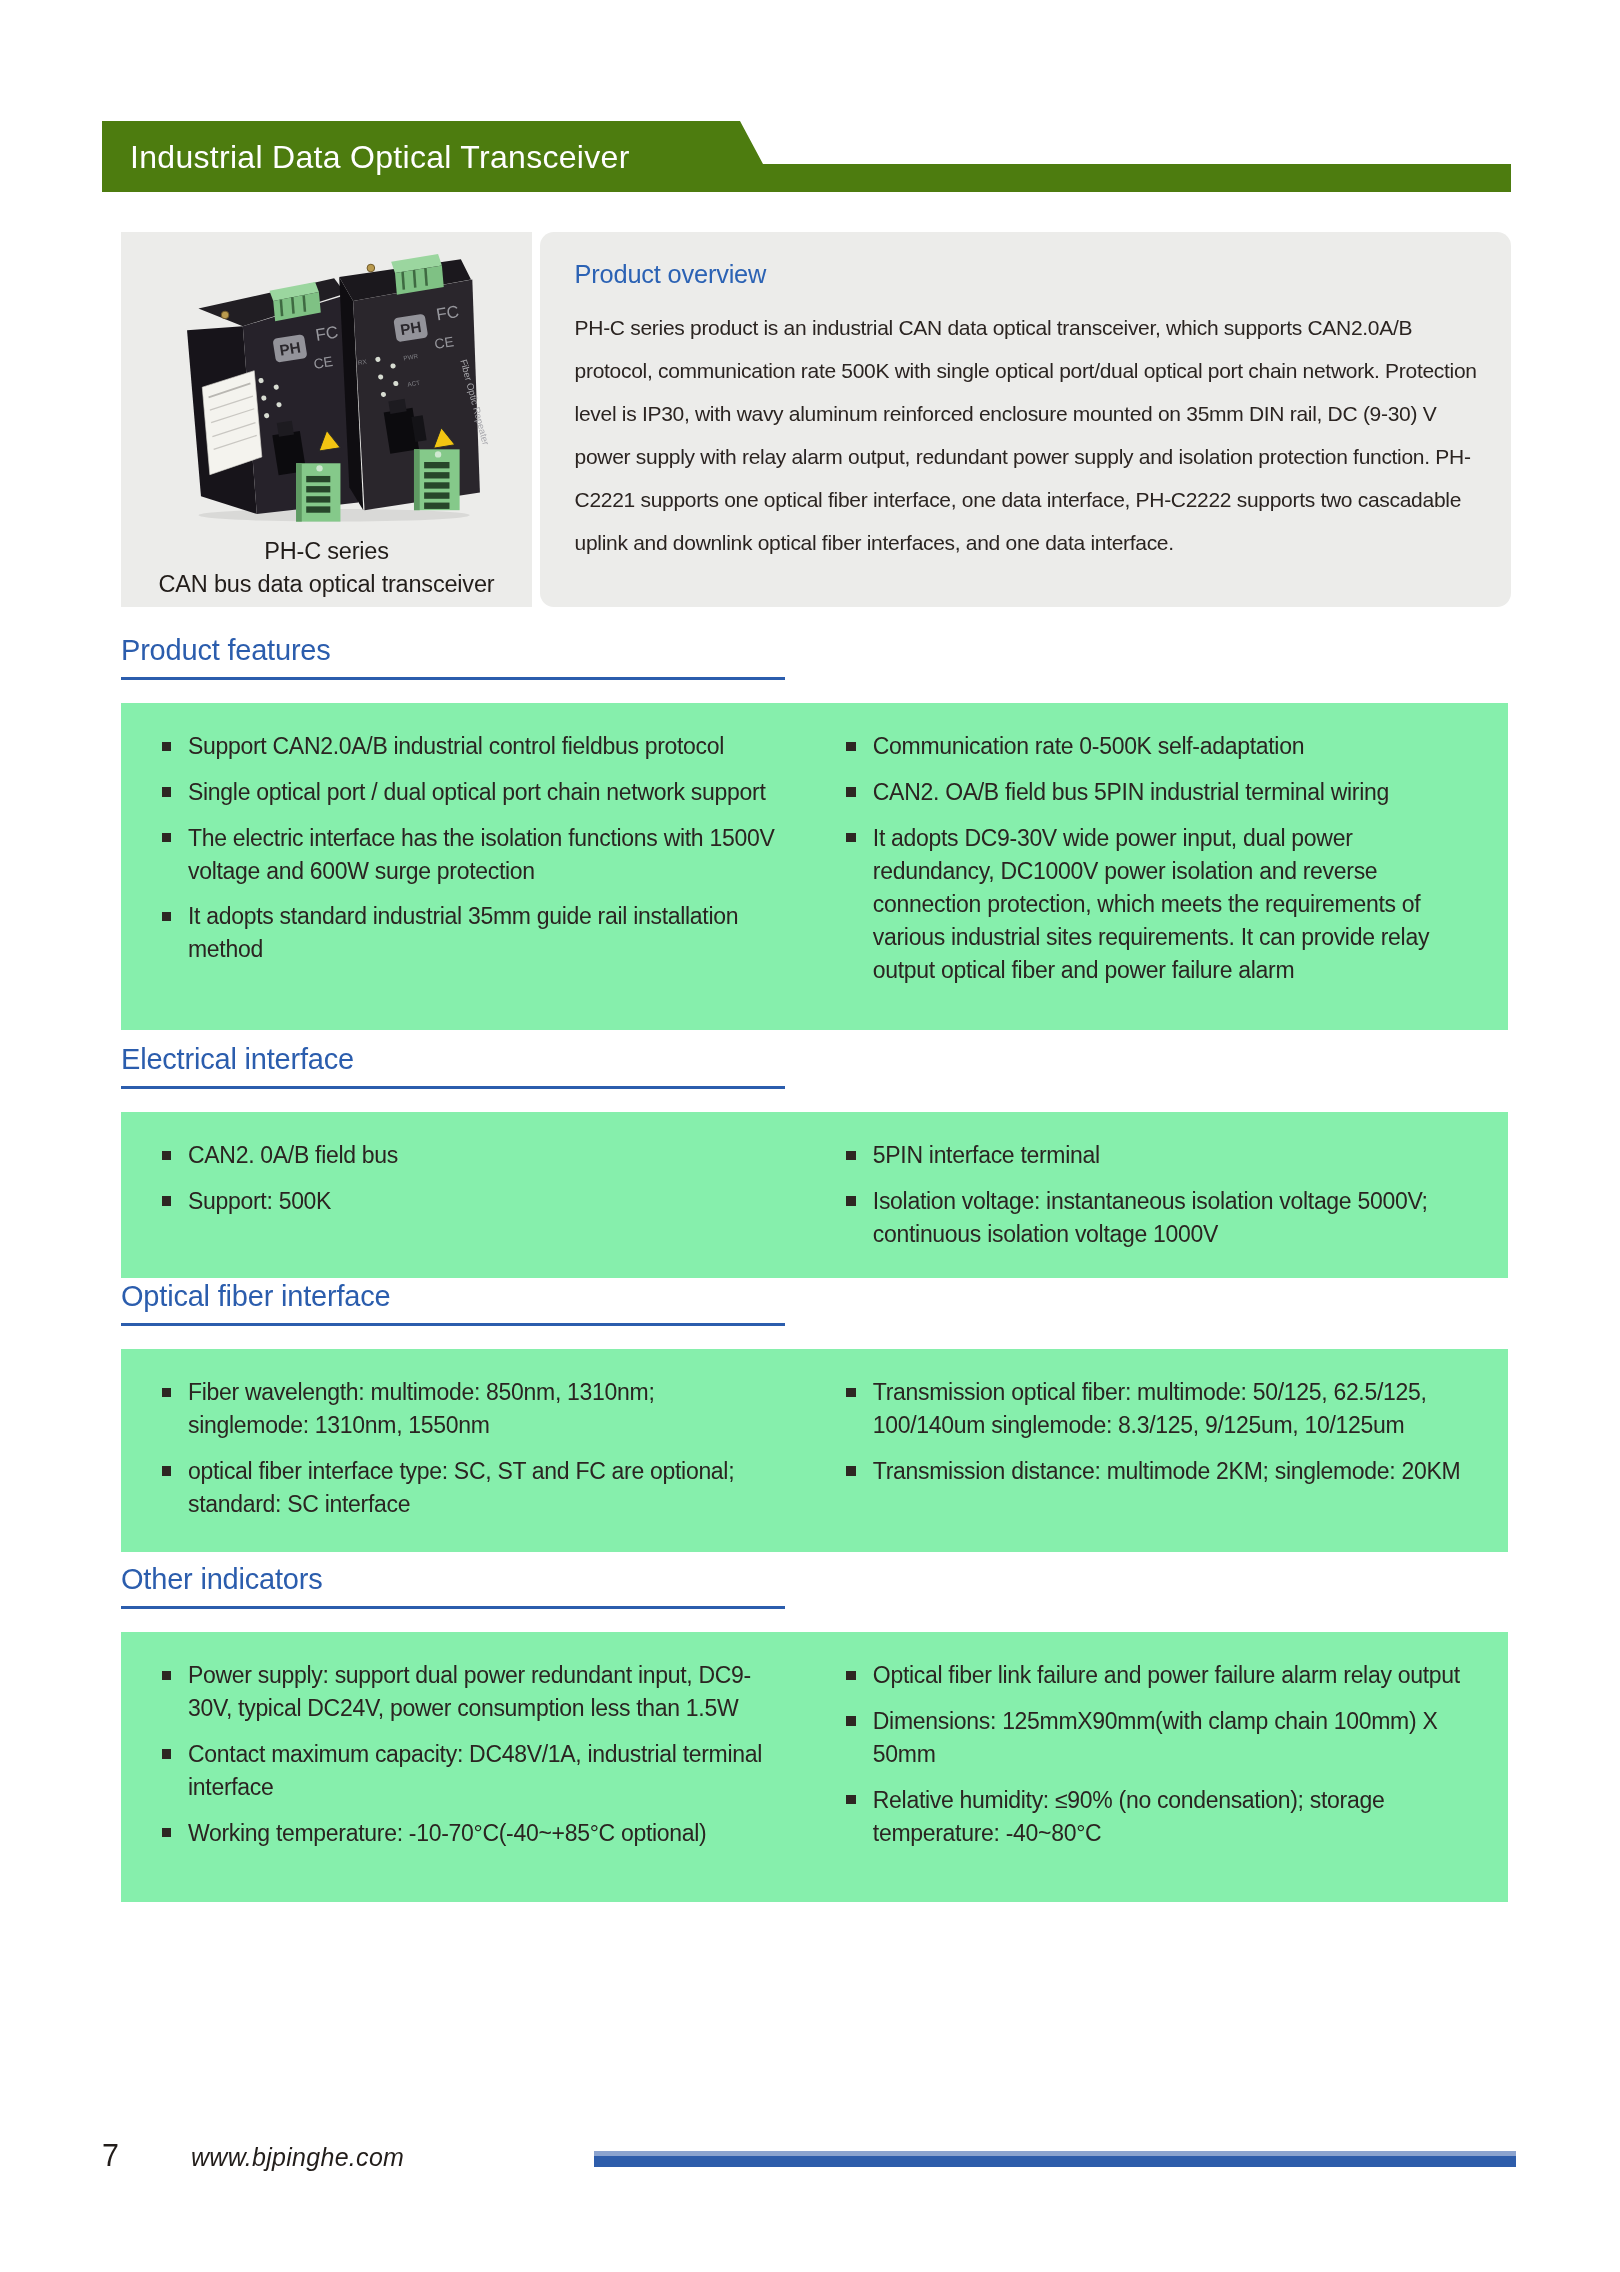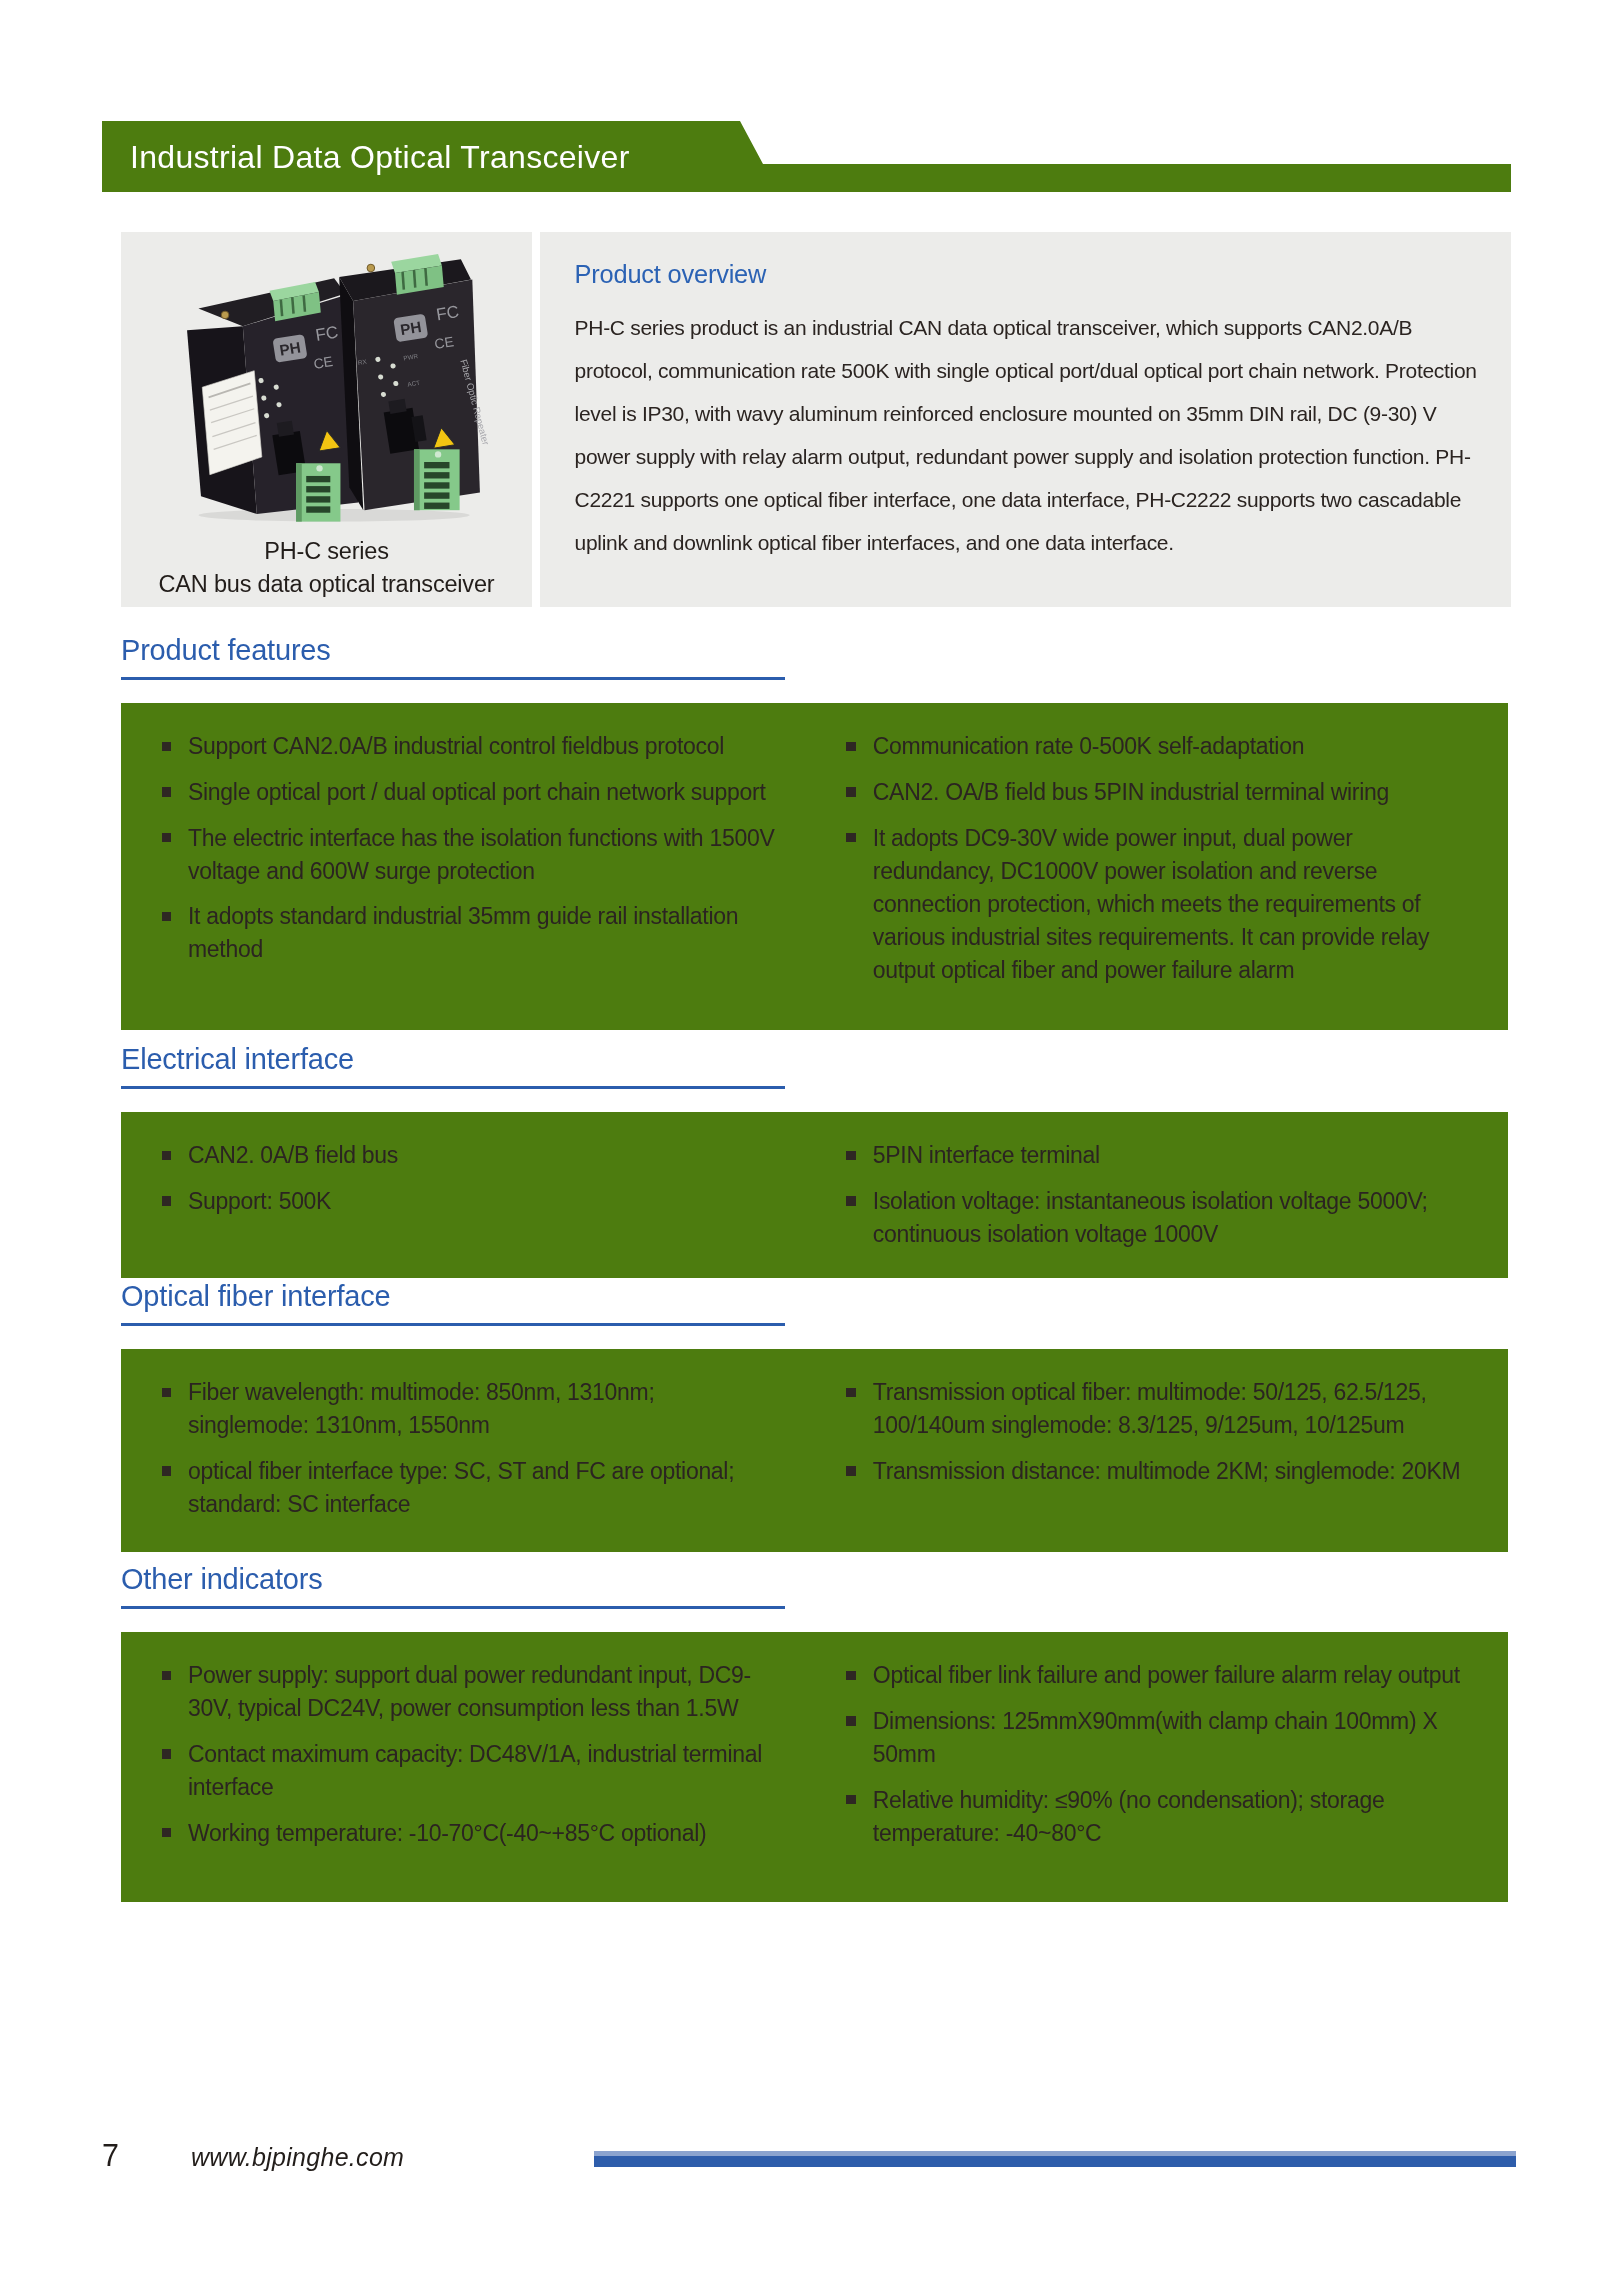--- a/index.html
+++ b/index.html
@@ -17,31 +17,31 @@
     position:absolute;left:28px;top:50%;transform:translateY(-50%);
     font-size:32px;color:#ffffff;letter-spacing:0.3px;white-space:nowrap;
   }
   
   .overview{position:absolute;left:121px;top:232px;width:1390px;height:375px;display:flex;gap:7.6px;}
   .photo-card{position:relative;width:411px;background:#ececea;flex:0 0 auto;}
   .photo-wrap{display:flex;justify-content:center;margin-top:7.6px;}
   .caption{position:absolute;left:0;right:0;text-align:center;font-size:23.5px;line-height:32px;color:#221d1a;letter-spacing:-0.2px;}
   .cap1{top:303px;}
   .cap2{top:336px;}
-  .overview-text{flex:1;background:#ececea;padding:28px 32px 0 35px;box-sizing:border-box;}
+  .overview-text{flex:1;background:#ececea;padding:28px 32px 0 35px;box-sizing:border-box;border-radius:14px;}
   .ov-heading{margin:0 0 16.5px 0;font-size:25.4px;font-weight:normal;color:#2b62b4;letter-spacing:-0.2px;}
   .ov-para{margin:0;font-size:21px;line-height:43px;color:#2b2421;letter-spacing:-0.3px;text-align:left;}
   
   .section{position:absolute;left:121px;right:112px;}
   .sec-heading{
     margin:0;font-size:29px;font-weight:normal;color:#2b5dad;letter-spacing:-0.2px;
     padding-bottom:10.2px;border-bottom:3.2px solid #2b5dad;width:664px;box-sizing:border-box;
   }
   .panel{
-    margin-top:23px;background:#4d7c0f;display:flex;
+    margin-top:23px;background:#86efac;display:flex;
     padding:27px 25.4px 27px 38px;box-sizing:border-box;
   }
   .col{width:50%;box-sizing:border-box;}
   .col-left{padding-right:44px;}
   .col-right{padding-left:23px;padding-right:6.3px;}
   ul.blist{list-style:none;margin:0;padding:0;display:flex;flex-direction:column;gap:12.7px;}
   ul.blist li{
     position:relative;padding-left:29px;font-size:23px;line-height:33px;
     color:#2b2421;letter-spacing:-0.3px;
   }

